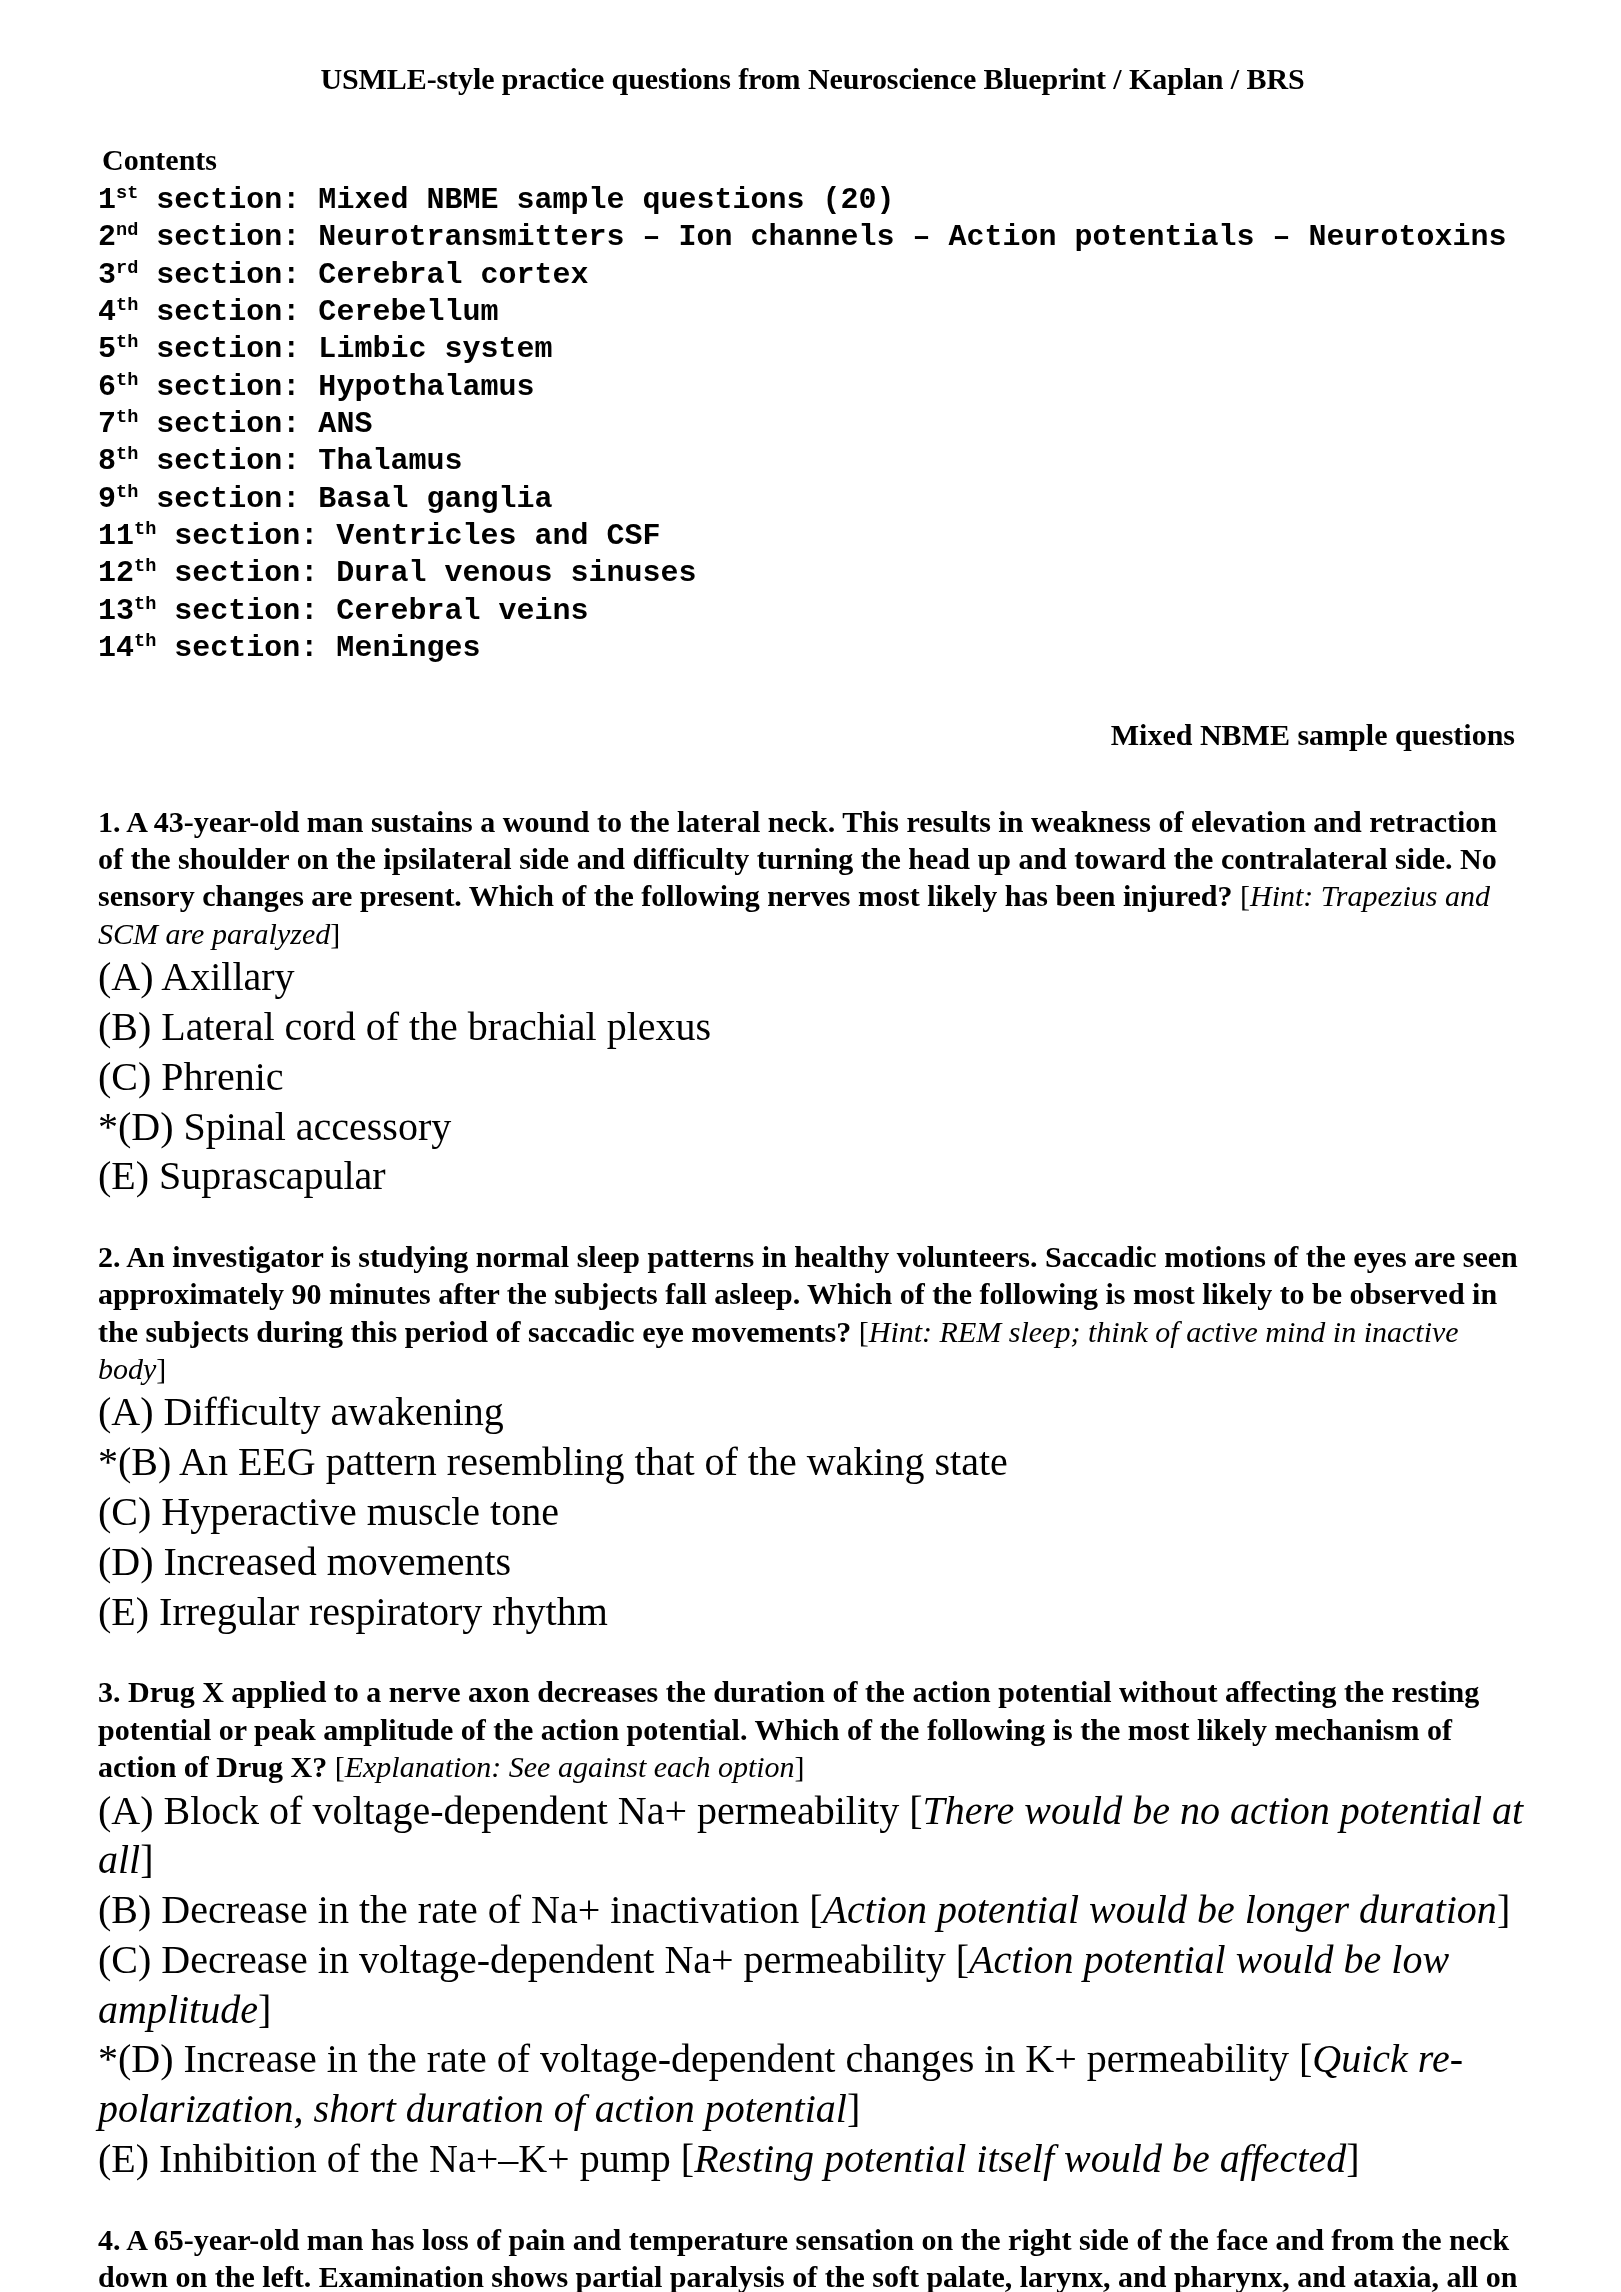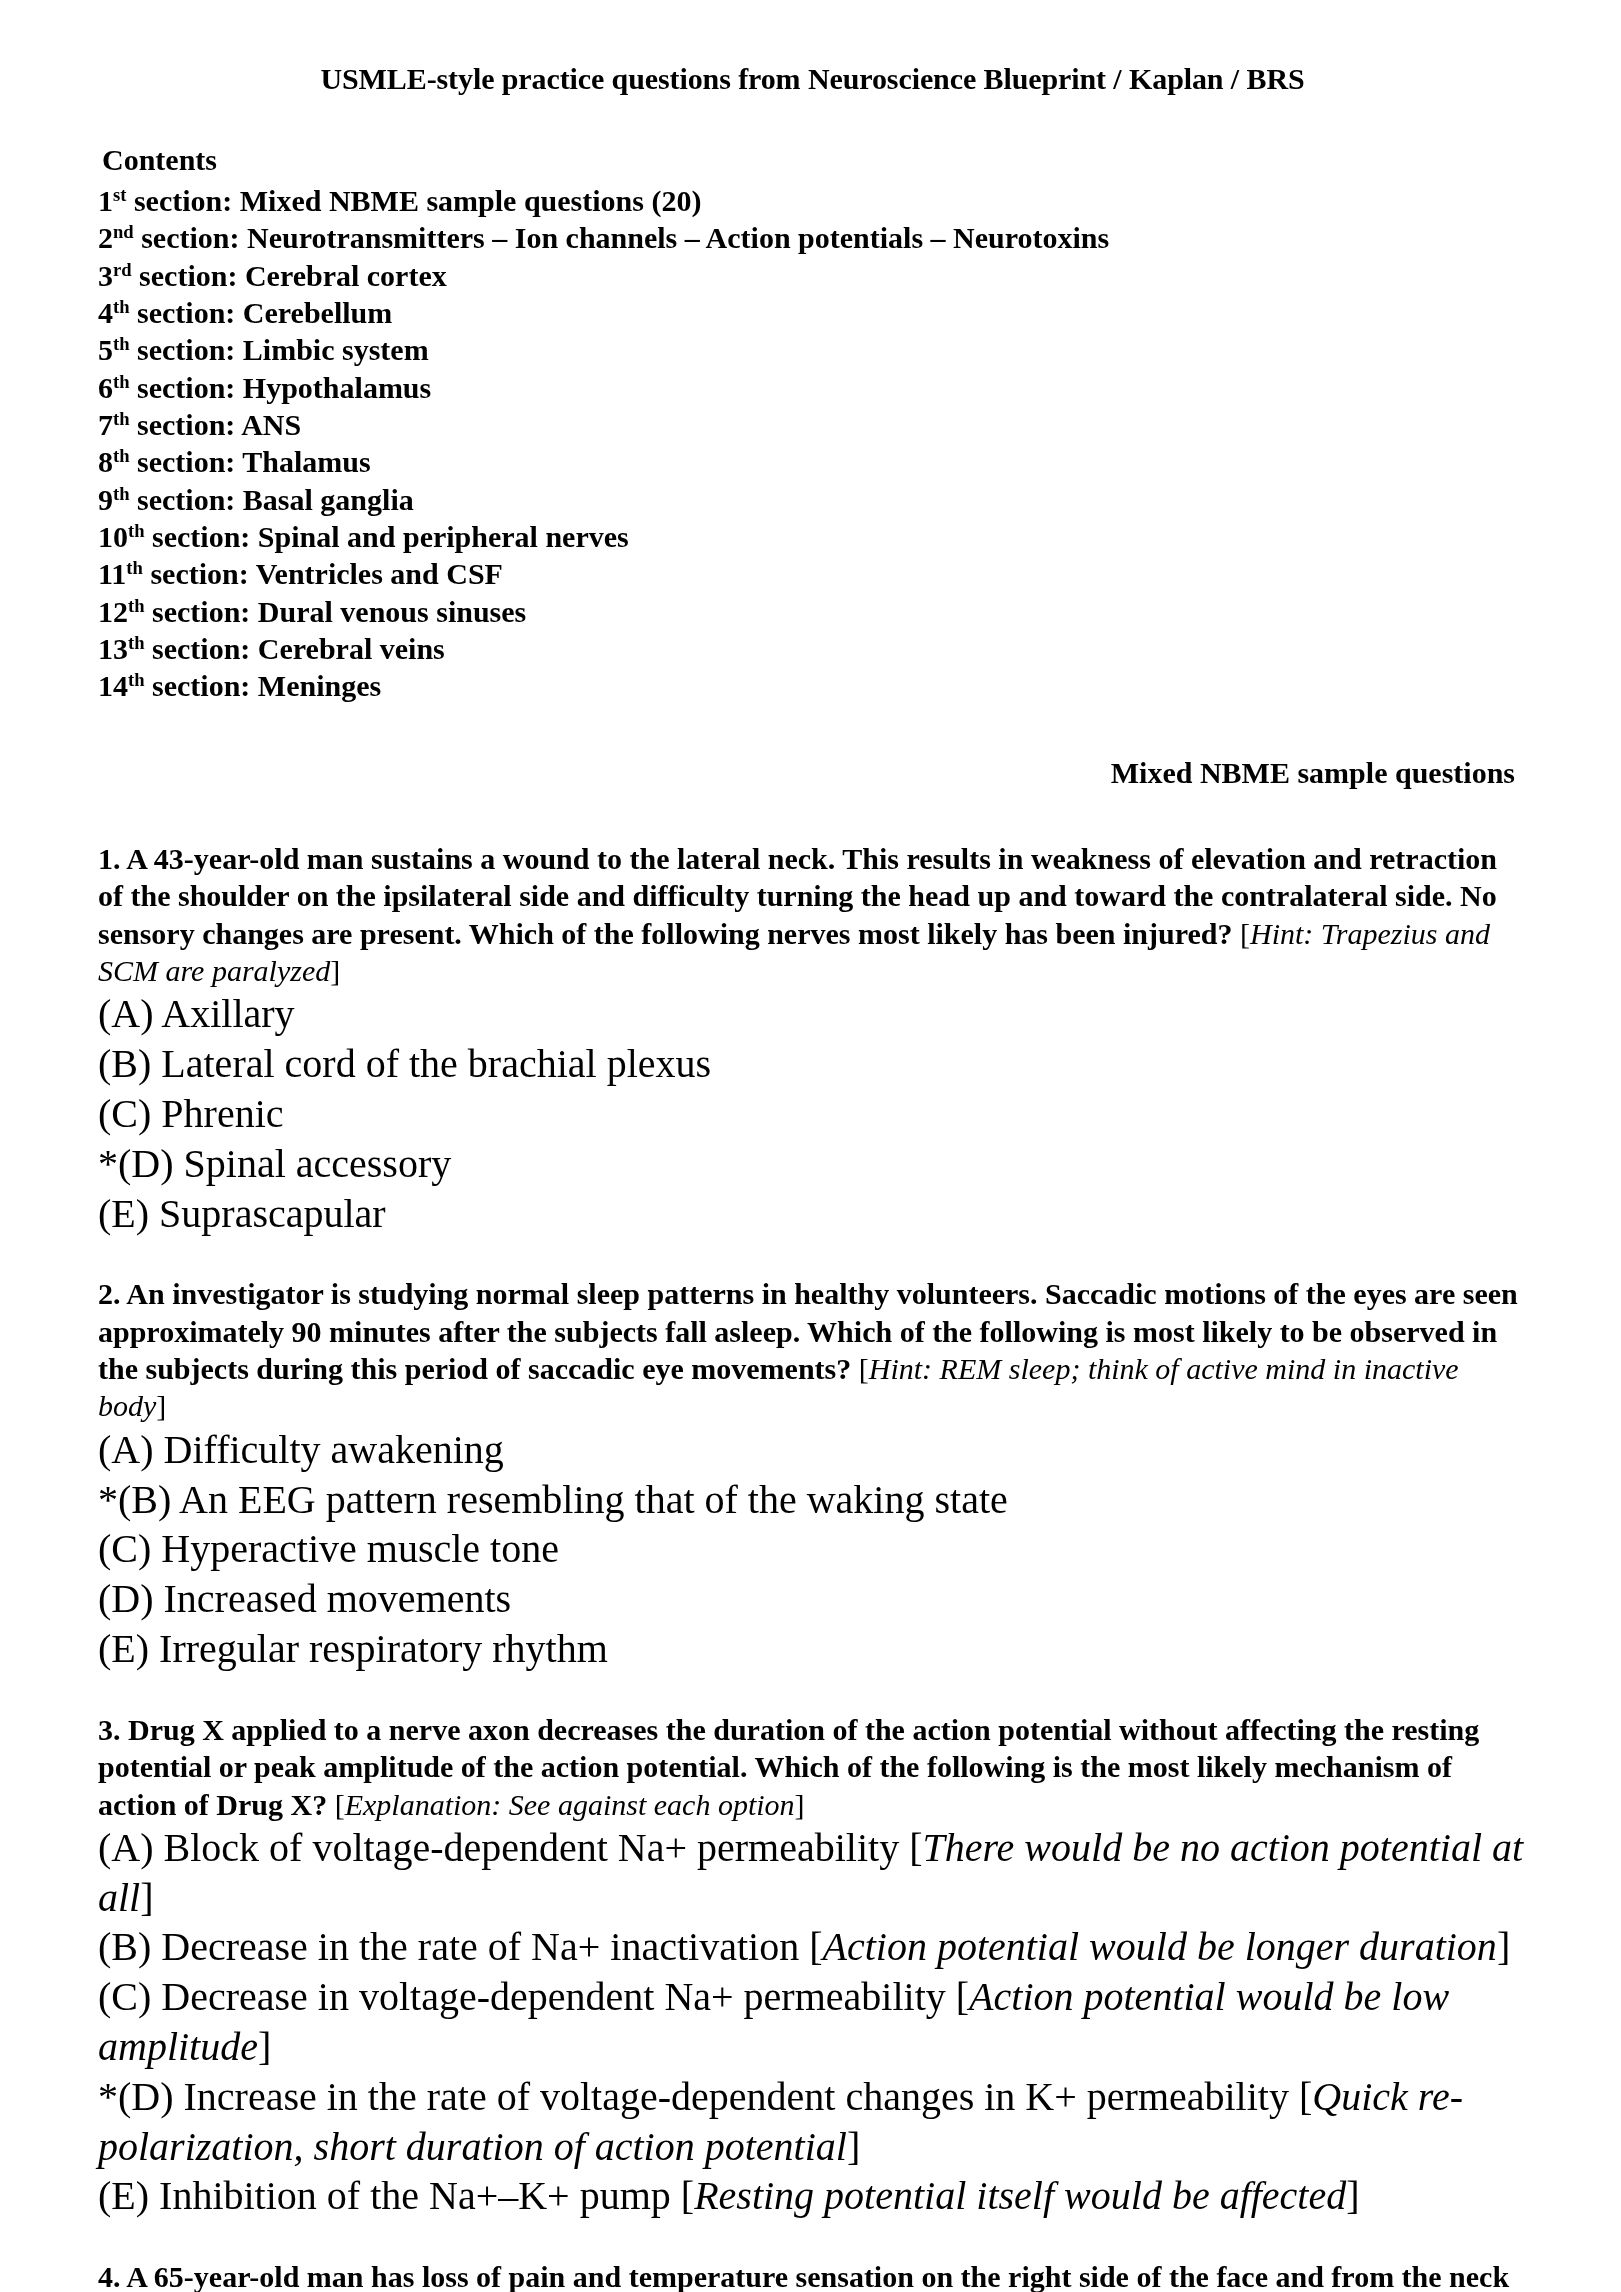--- a/index.html
+++ b/index.html
@@ -37,20 +37,21 @@
     font-size: 30px;
     line-height: 1.245;
     margin: 4px;
   }
   .toc-line {
     font-weight: bold;
     font-size: 30px;
     line-height: 1.245;
     margin: 0;
     white-space: nowrap;
+    font-family: Liberation Mono, monospace;
   }
   .toc-line sup {
     font-size: 0.62em;
     vertical-align: 0.52em;
     line-height: 0;
   }
   .blank-line {
     font-size: 30px;
     line-height: 1.245;
     height: 37px;
@@ -109,21 +110,20 @@
     <div id="toc-list">
         <div class="toc-line"><span>1</span><sup>st</sup><span> section: Mixed NBME sample questions (20)</span></div>
         <div class="toc-line"><span>2</span><sup>nd</sup><span> section: Neurotransmitters – Ion channels – Action potentials – Neurotoxins</span></div>
         <div class="toc-line"><span>3</span><sup>rd</sup><span> section: Cerebral cortex</span></div>
         <div class="toc-line"><span>4</span><sup>th</sup><span> section: Cerebellum</span></div>
         <div class="toc-line"><span>5</span><sup>th</sup><span> section: Limbic system</span></div>
         <div class="toc-line"><span>6</span><sup>th</sup><span> section: Hypothalamus</span></div>
         <div class="toc-line"><span>7</span><sup>th</sup><span> section: ANS</span></div>
         <div class="toc-line"><span>8</span><sup>th</sup><span> section: Thalamus</span></div>
         <div class="toc-line"><span>9</span><sup>th</sup><span> section: Basal ganglia</span></div>
-        <div class="toc-line"><span>10</span><sup>th</sup><span> section: Spinal and peripheral nerves</span></div>
         <div class="toc-line"><span>11</span><sup>th</sup><span> section: Ventricles and CSF</span></div>
         <div class="toc-line"><span>12</span><sup>th</sup><span> section: Dural venous sinuses</span></div>
         <div class="toc-line"><span>13</span><sup>th</sup><span> section: Cerebral veins</span></div>
         <div class="toc-line"><span>14</span><sup>th</sup><span> section: Meninges</span></div>
       </div>
   </div>
 
   <div class="blank-line"></div>
 
   <div class="section-heading">Mixed NBME sample questions</div>

